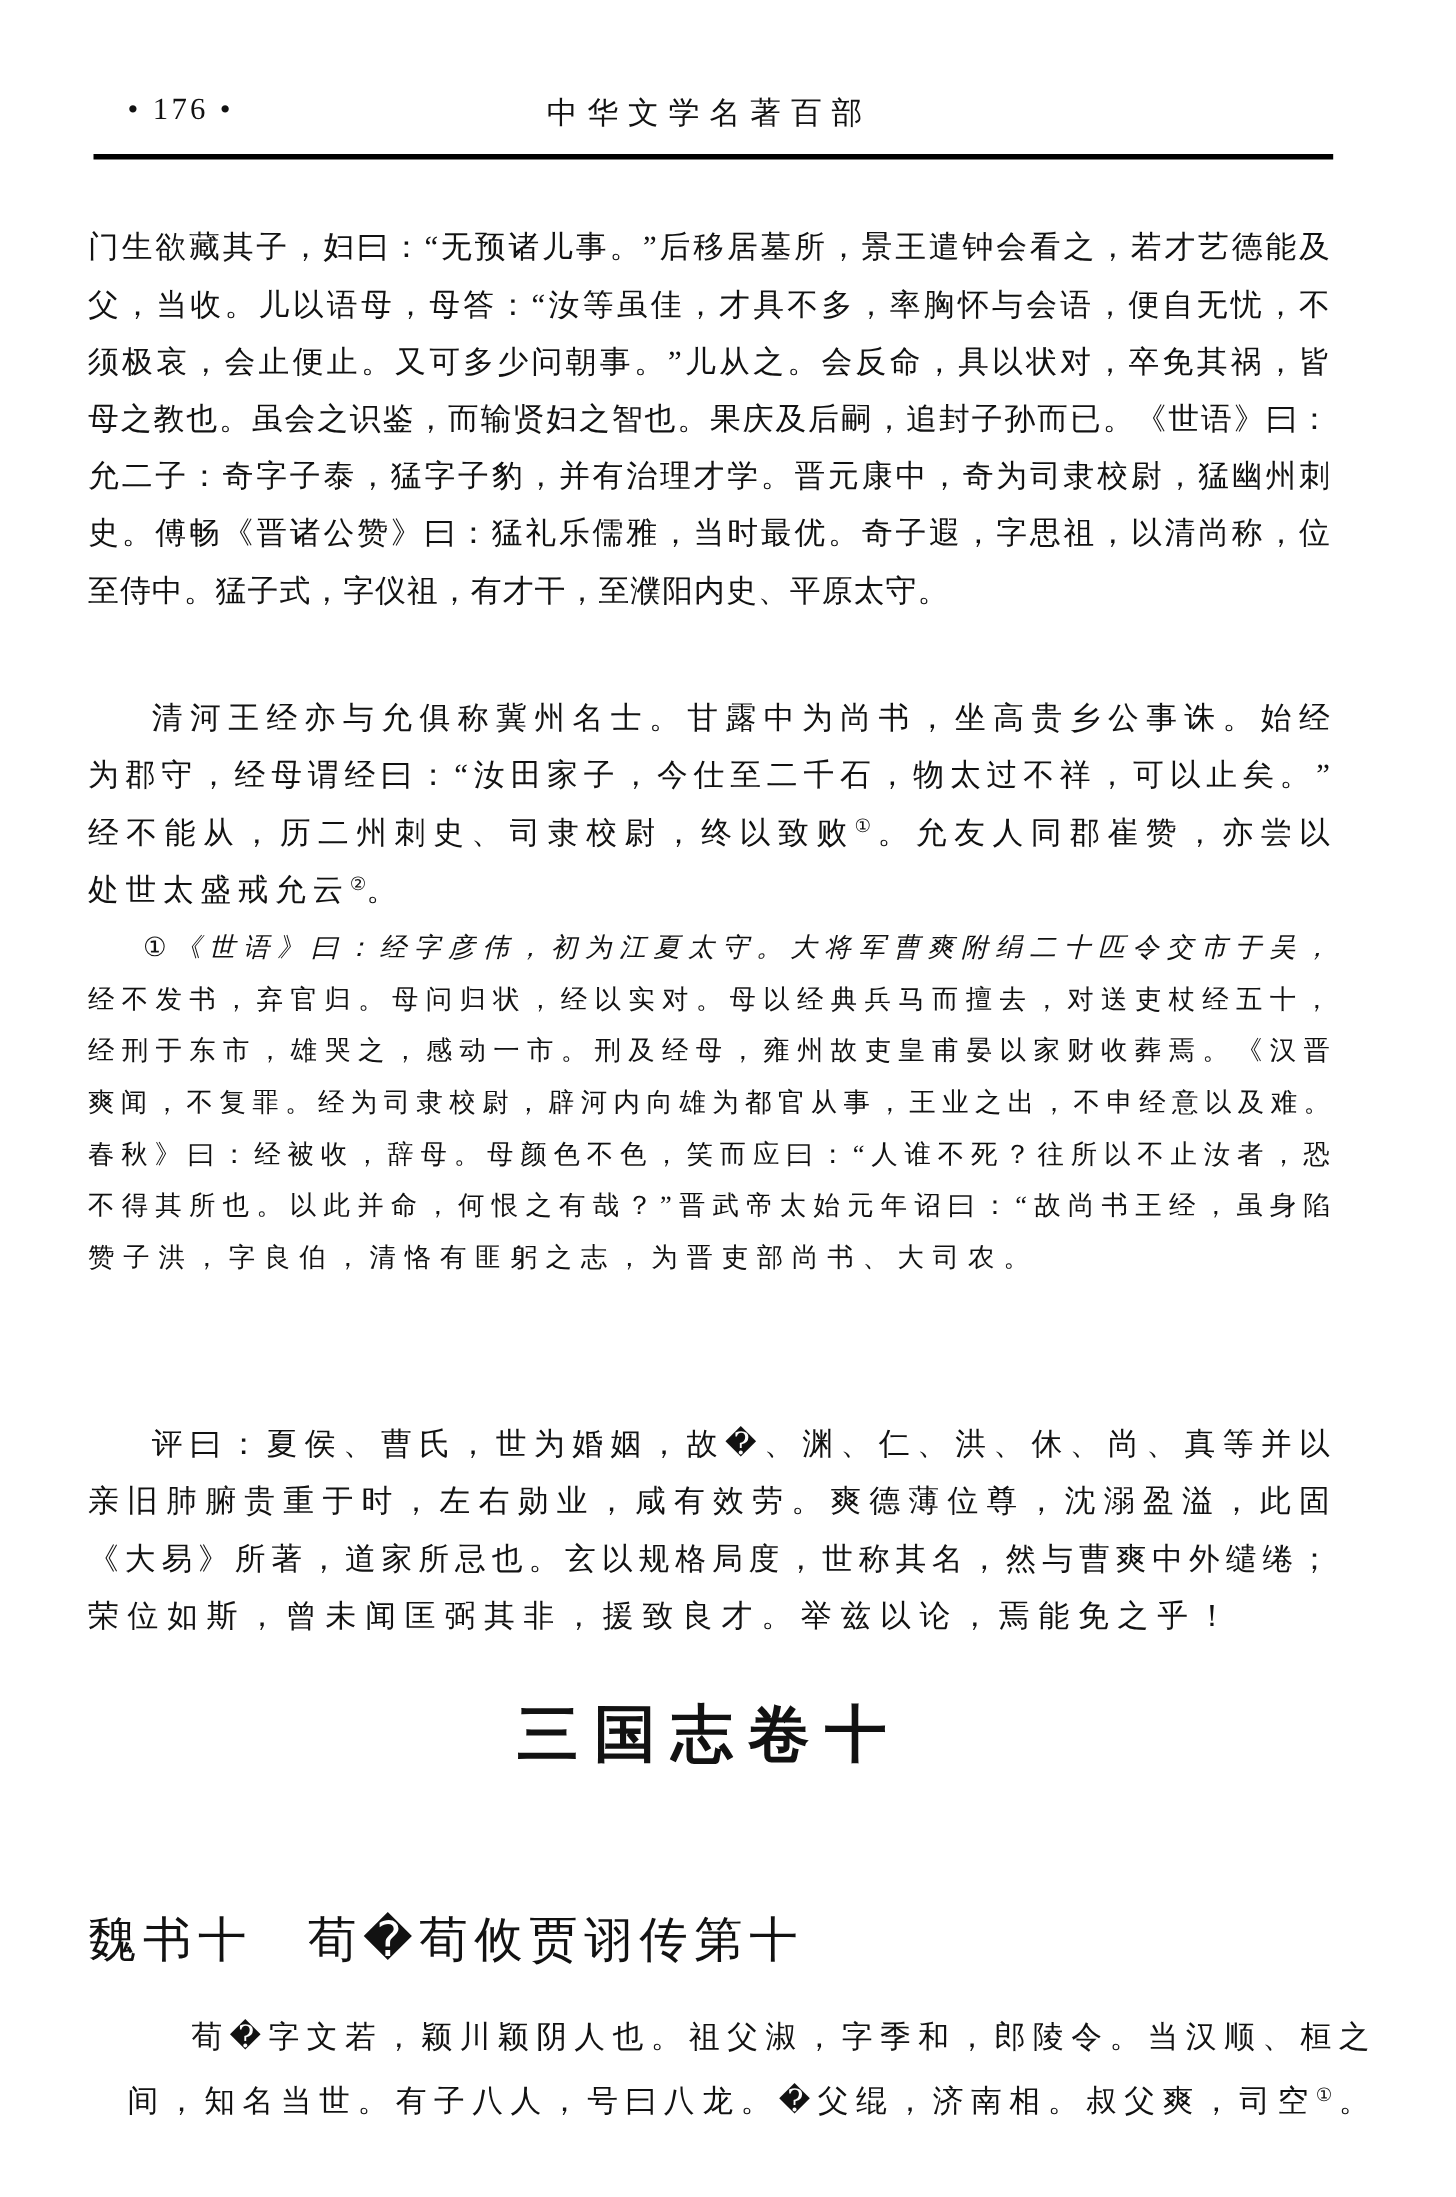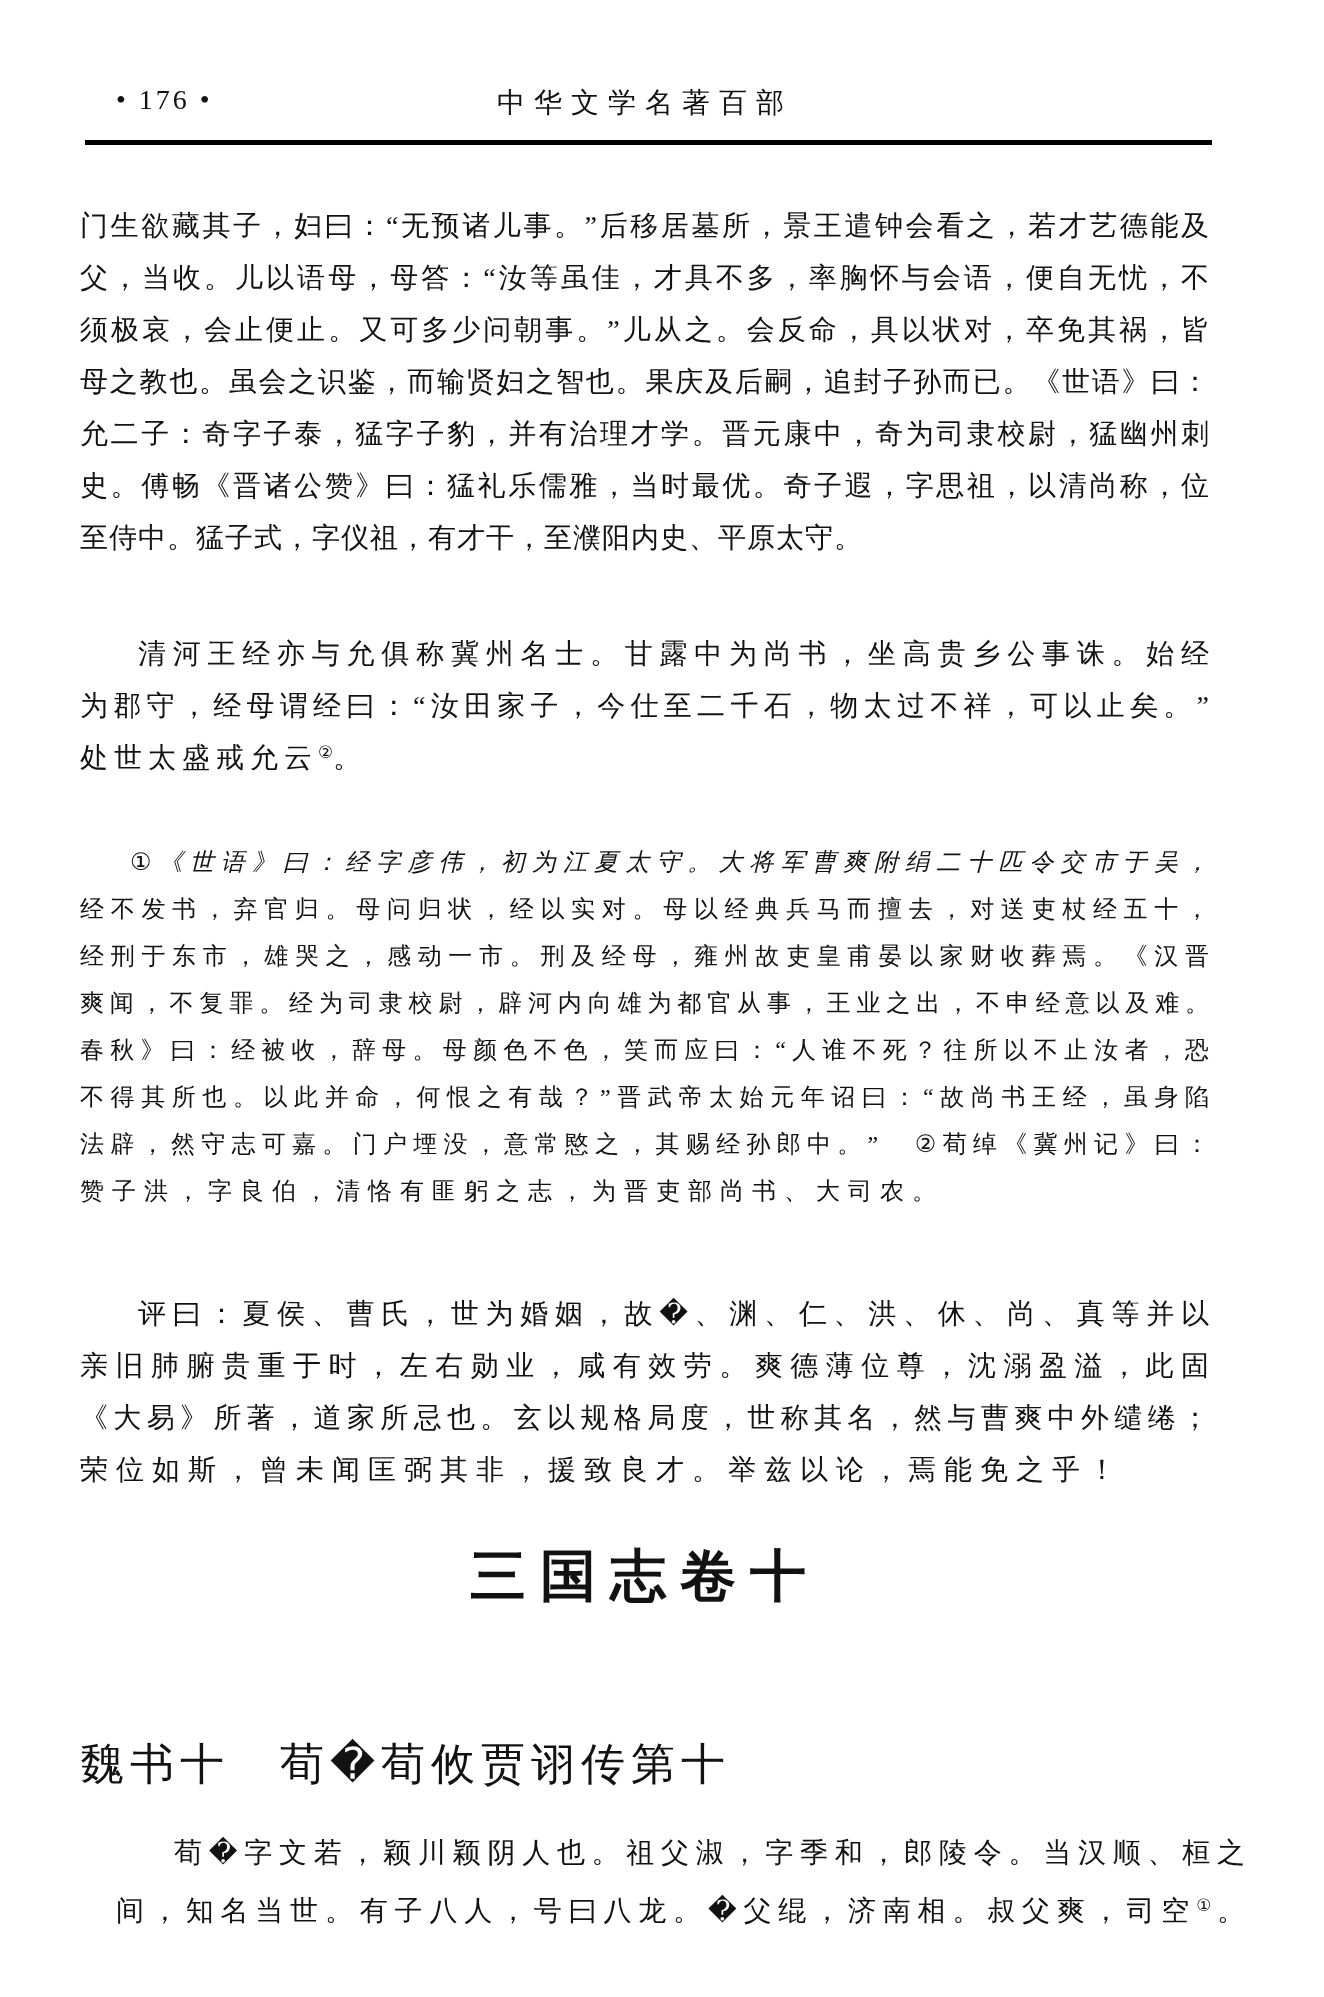--- a/index.html
+++ b/index.html
@@ -84,31 +84,31 @@
     <div class="line">须极哀，会止便止。又可多少问朝事。”儿从之。会反命，具以状对，卒免其祸，皆</div>
     <div class="line">母之教也。虽会之识鉴，而输贤妇之智也。果庆及后嗣，追封子孙而已。《世语》曰：</div>
     <div class="line">允二子：奇字子泰，猛字子豹，并有治理才学。晋元康中，奇为司隶校尉，猛幽州刺</div>
     <div class="line">史。傅畅《晋诸公赞》曰：猛礼乐儒雅，当时最优。奇子遐，字思祖，以清尚称，位</div>
     <div class="line no-just">至侍中。猛子式，字仪祖，有才干，至濮阳内史、平原太守。</div>
   </div>
 
   <div class="block body-block" style="top:628px">
     <div class="line indent">清河王经亦与允俱称冀州名士。甘露中为尚书，坐高贵乡公事诛。始经</div>
     <div class="line">为郡守，经母谓经曰：“汝田家子，今仕至二千石，物太过不祥，可以止矣。”</div>
+    <div class="line">经不能从，历二州刺史、司隶校尉，终以致败<sup>①</sup>。允友人同郡崔赞，亦尝以</div>
     <div class="line no-just spread-sm">处世太盛戒允云<sup>②</sup>。</div>
   </div>
 
   <div class="block note-block" style="top:839px">
     <div class="line indent-sm">①《世语》曰：经字彦伟，初为江夏太守。大将军曹爽附绢二十匹令交市于吴，</div>
     <div class="line">经不发书，弃官归。母问归状，经以实对。母以经典兵马而擅去，对送吏杖经五十，</div>
     <div class="line">经刑于东市，雄哭之，感动一市。刑及经母，雍州故吏皇甫晏以家财收葬焉。《汉晋</div>
     <div class="line">爽闻，不复罪。经为司隶校尉，辟河内向雄为都官从事，王业之出，不申经意以及难。</div>
     <div class="line">春秋》曰：经被收，辞母。母颜色不色，笑而应曰：“人谁不死？往所以不止汝者，恐</div>
     <div class="line">不得其所也。以此并命，何恨之有哉？”晋武帝太始元年诏曰：“故尚书王经，虽身陷</div>
-    <div class="line">法辟，然守志可嘉。门户堙没，意常愍之，其赐经孙郎中。”　②荀绰《冀州记》曰：</div>
     <div class="line no-just spread">赞子洪，字良伯，清恪有匪躬之志，为晋吏部尚书、大司农。</div>
   </div>
 
   <div class="block body-block" style="top:1288px">
     <div class="line indent">评曰：夏侯、曹氏，世为婚姻，故�、渊、仁、洪、休、尚、真等并以</div>
     <div class="line">亲旧肺腑贵重于时，左右勋业，咸有效劳。爽德薄位尊，沈溺盈溢，此固</div>
     <div class="line">《大易》所著，道家所忌也。玄以规格局度，世称其名，然与曹爽中外缱绻；</div>
     <div class="line no-just spread">荣位如斯，曾未闻匡弼其非，援致良才。举兹以论，焉能免之乎！</div>
   </div>
 

